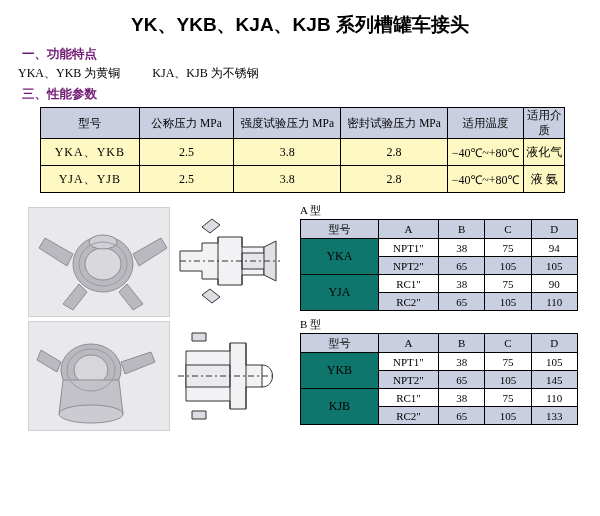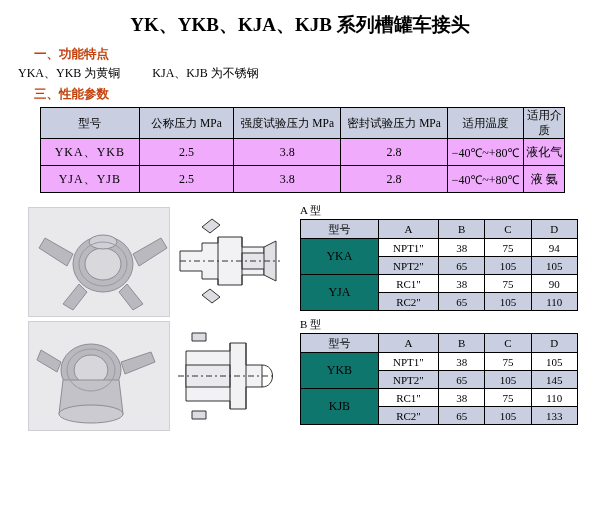--- a/index.html
+++ b/index.html
@@ -22,27 +22,27 @@
     box-sizing: border-box;
     padding: 0 10px;
   }
   .title {
     text-align: center;
     font-size: 19px;
     font-weight: bold;
     letter-spacing: 0px;
     margin-top: 12px;
     margin-bottom: 8px;
-    font-family: Liberation Serif, serif;
+    font-family: Liberation Sans, sans-serif;
   }
   .section-head {
-    color: #c2410c;
+    color: #701a75;
     font-weight: bold;
     font-size: 12.5px;
-    margin: 4px 0 2px 24px;
+    margin: 4px 0 2px 12px;
     font-family: "Liberation Serif", serif;
   }
   .body-text {
     font-size: 12px;
     line-height: 16px;
     margin: 0 4px 0 8px;
     text-align: justify;
     font-family: "Liberation Serif", serif;
   }
   .body-text.indent {
@@ -76,21 +76,21 @@
   }
   table.perf {
     width: 525px;
   }
   table.perf th {
     background: #c9cfe0;
     height: 22px;
     font-size: 11.5px;
   }
   table.perf td {
-    background: #f0abfc;
+    background: #fef9c3;
     height: 26px;
     font-size: 12px;
   }
   table.perf td.model {
     letter-spacing: 1px;
   }
 
   
   .lower {
     position: relative;

